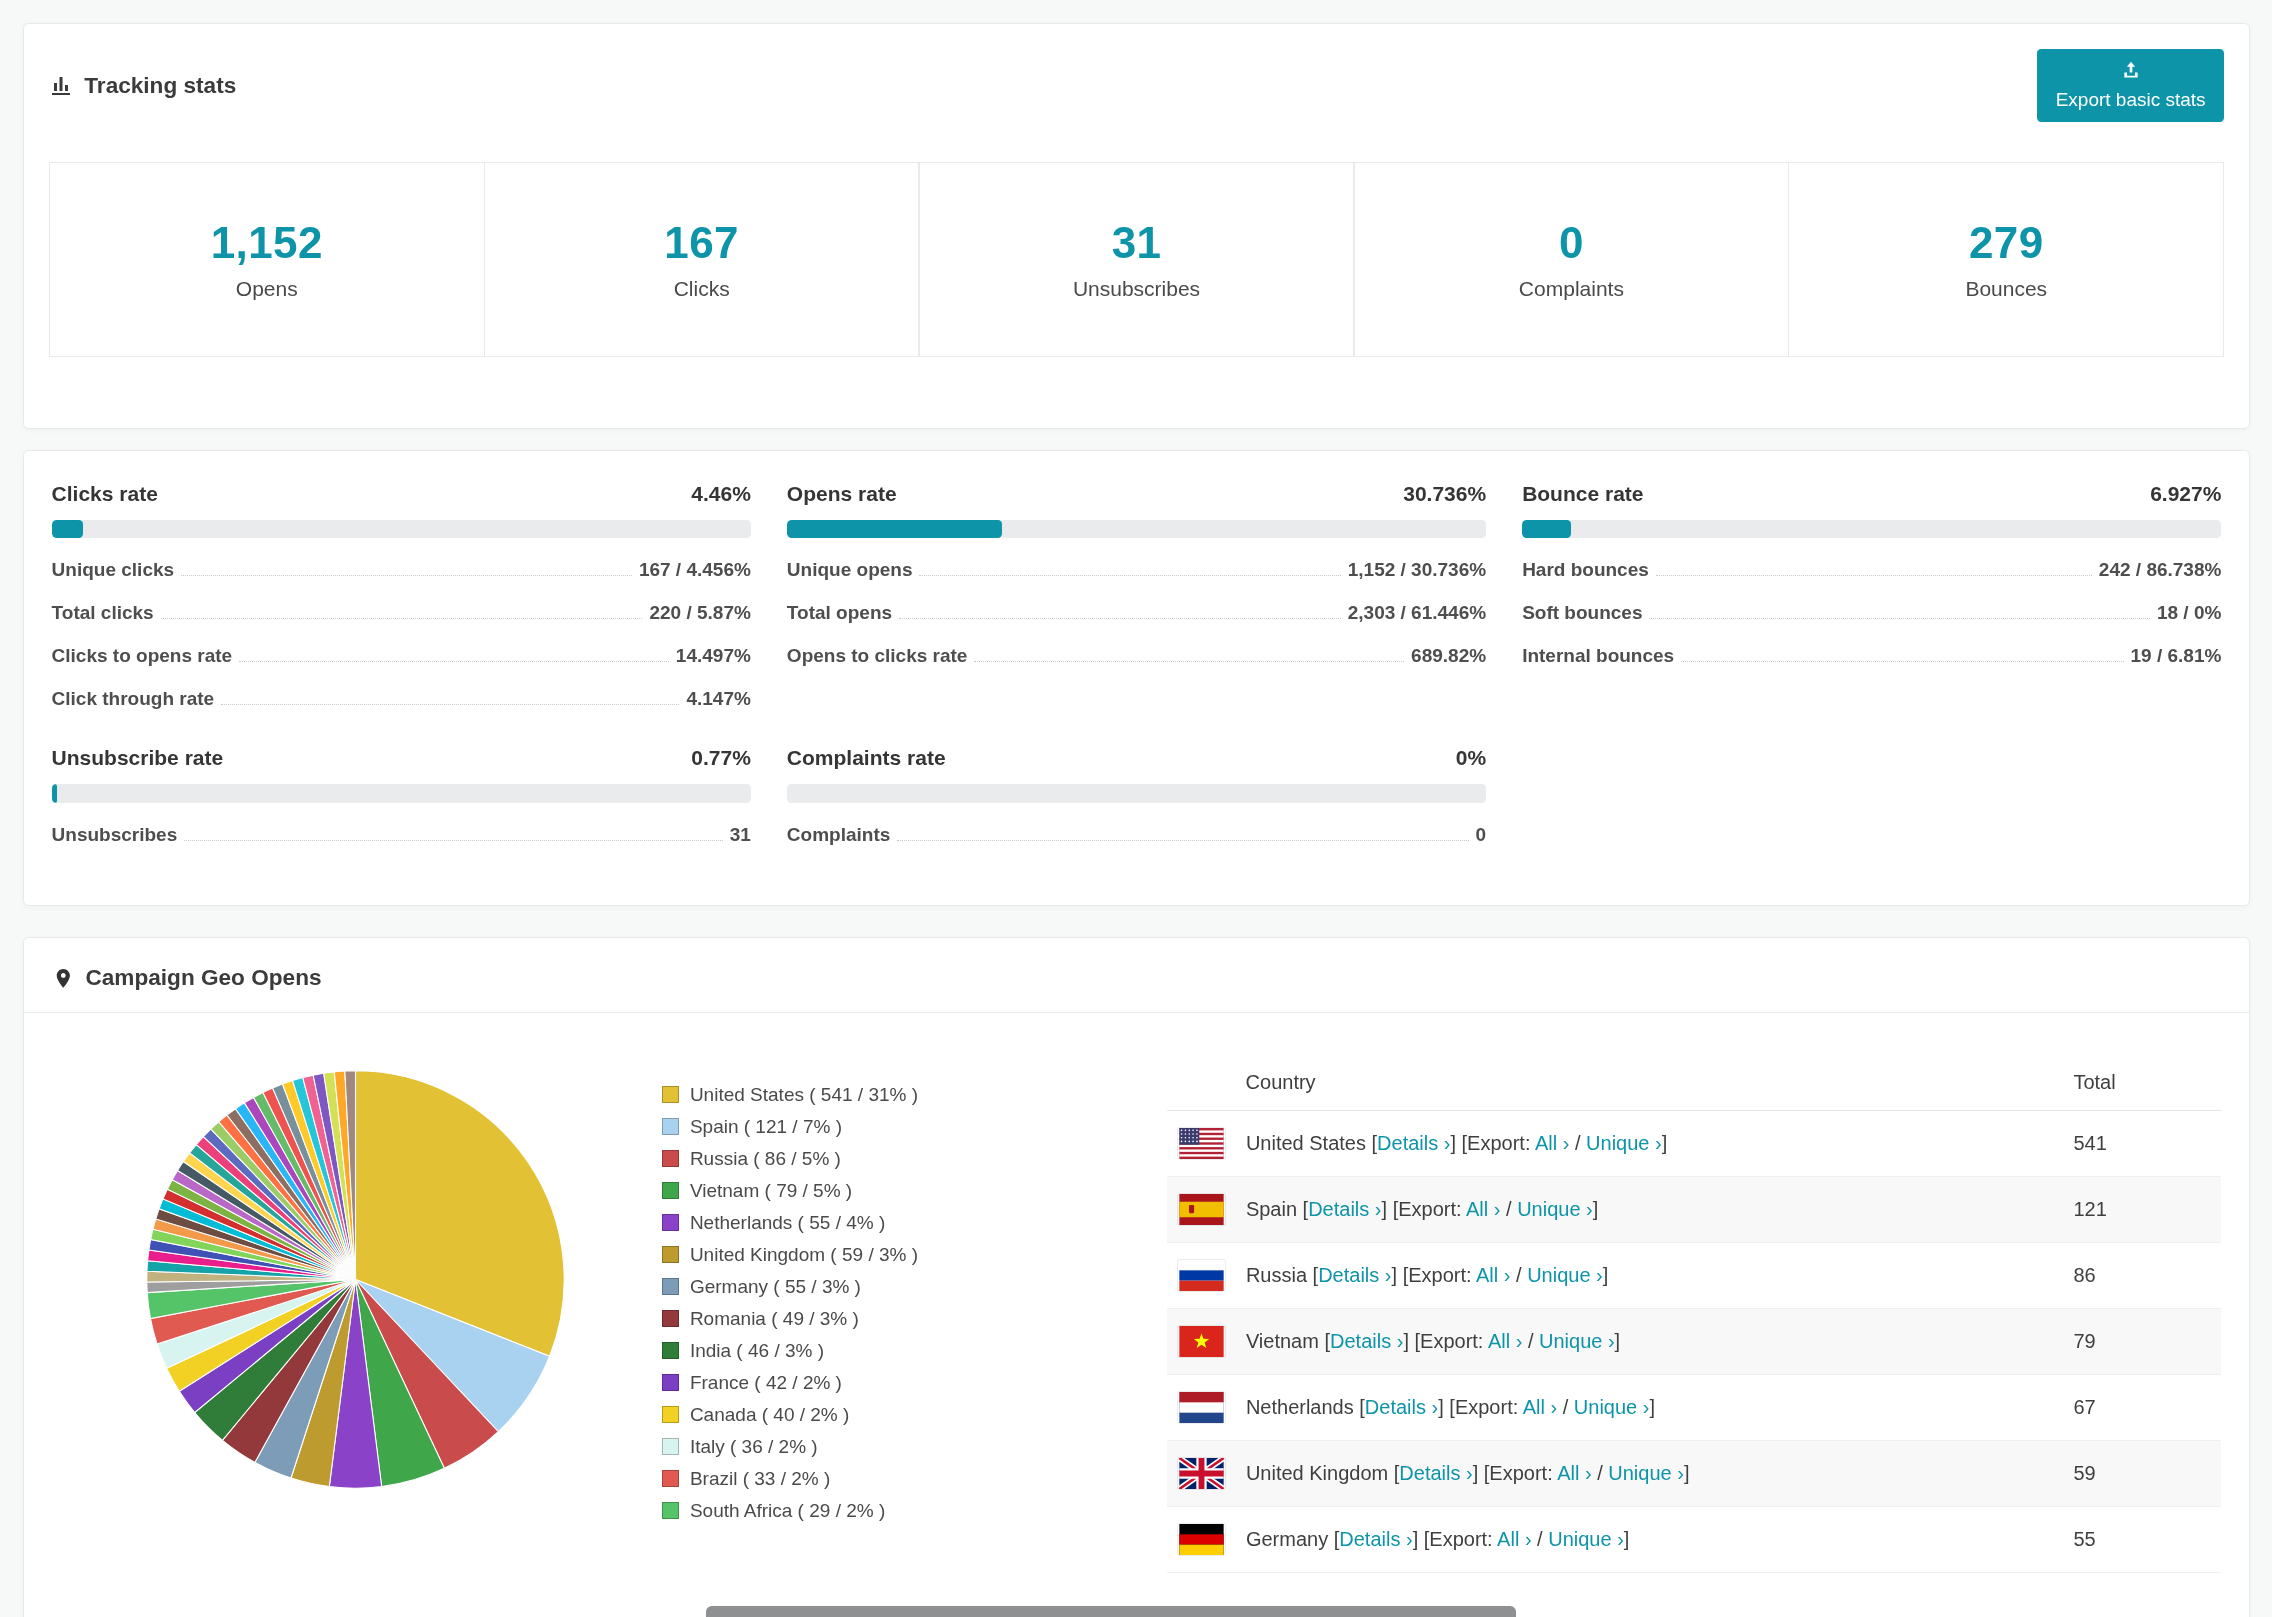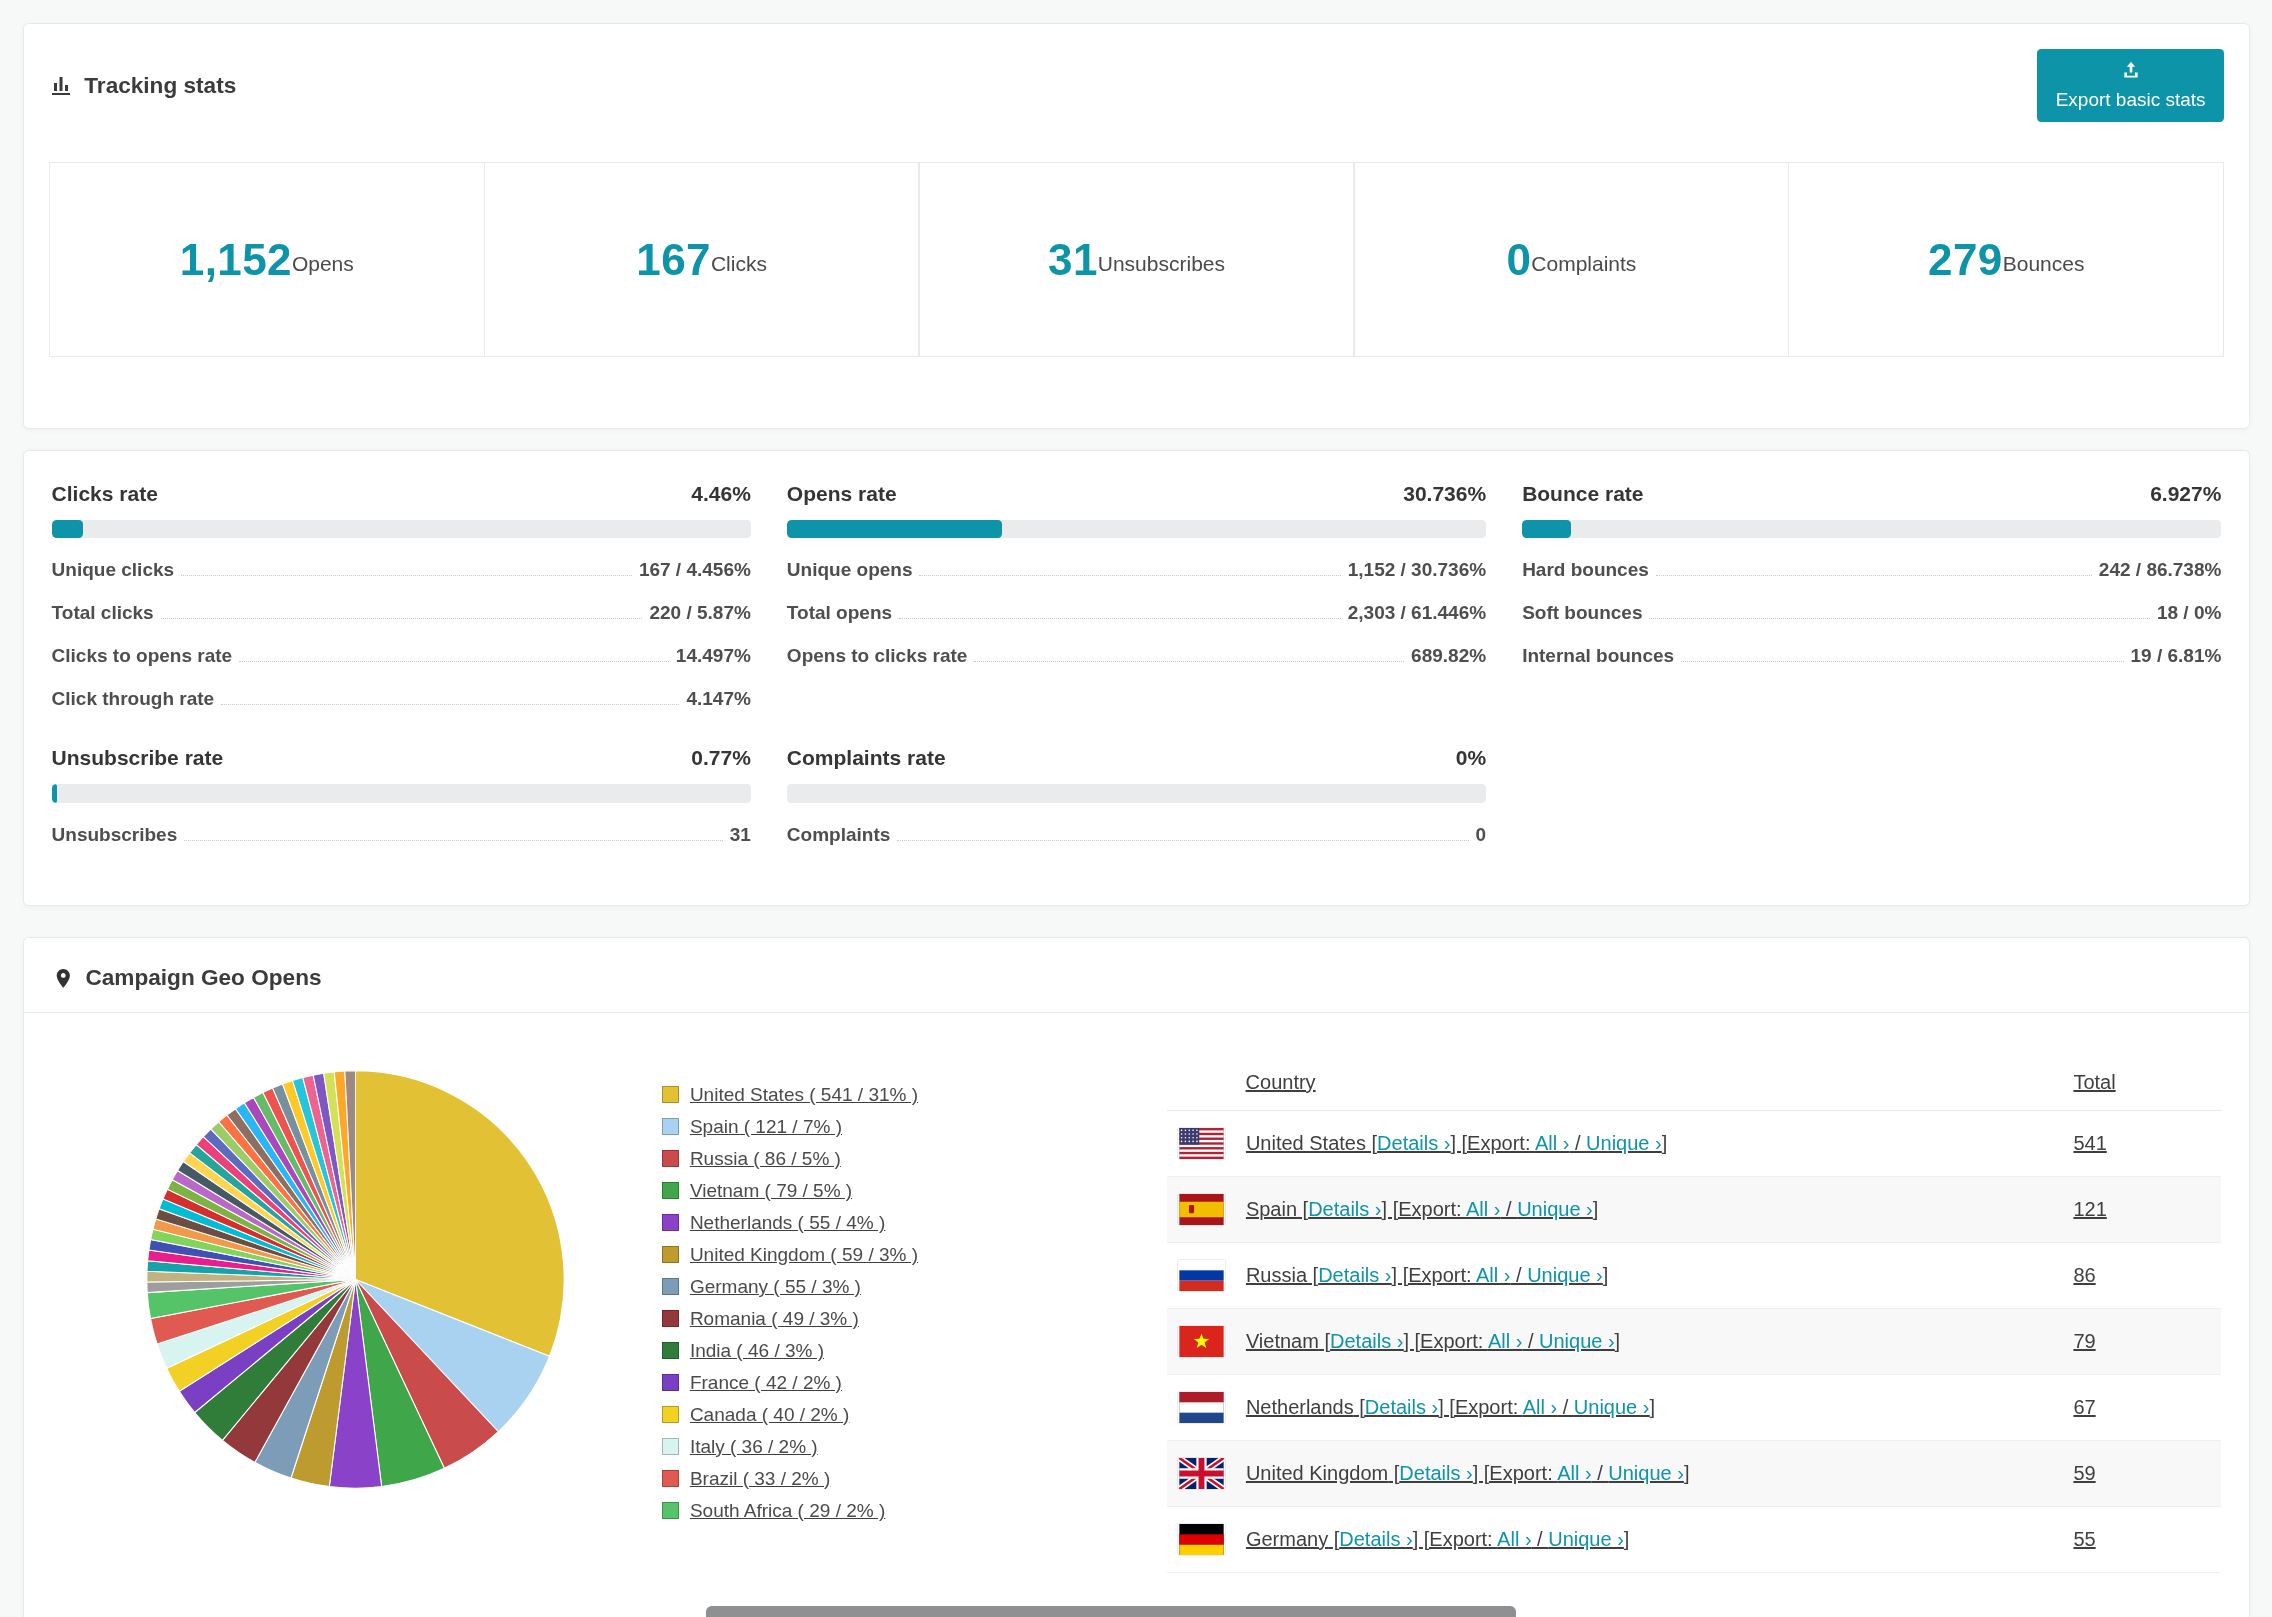--- a/index.html
+++ b/index.html
@@ -20,41 +20,41 @@
   .card-title{ margin:0; font-size:22.6px; font-weight:600; color:#3b3b3b; }
   .hicon{ display:inline-flex; margin-right:11.3px; }
   .export-btn{
     margin-left:auto; display:inline-flex; align-items:center; gap:8.5px;
     background:var(--accent); color:#fff; border:none; border-radius:4.2px;
     padding:11.3px 18.4px; font-size:19px; font-family:inherit; cursor:pointer;flex-direction:column;
   }
   .stat-boxes{ display:flex; margin-top:40px; }
   .stat-box{
     flex:1; height:195px; border:0.7px solid #e9eaea; margin-left:-0.7px;
-    display:flex; flex-direction:row; align-items:center; justify-content:center;
+    display:flex; flex-direction:column; align-items:center; justify-content:center;
     background:#fff;
   }
   .stat-box:first-child{ margin-left:0; }
   .stat-value{ font-size:44px; font-weight:700; color:var(--accent); letter-spacing:0.4px; }
   .stat-label{ margin-top:8.5px; font-size:21px; color:#4a4a4a; }
   
   .card2{ margin-top:21px; padding:31px 28px 59px; }
   .rates-grid{ display:grid; grid-template-columns:repeat(3,1fr); column-gap:45px; row-gap:68px;gap:36px; }
   .rate-head{ display:flex; justify-content:space-between; align-items:baseline;
     font-size:21px; font-weight:700; color:#353535; }
   .rate-bar{ margin-top:14px; height:18.4px; background:#e9ebed; border-radius:4.2px; overflow:hidden; }
   .rate-fill{ height:100%; background:var(--accent); border-radius:4.2px; }
   .rate-rows{ margin-top:20px;font-weight:bold; }
   .rate-row{ display:flex; align-items:flex-end; margin-top:21px; font-size:19px; color:#4e4e4e; }
   .rr-leader{ flex:1; border-bottom:1.4px dotted #c9c9c9; margin:0 7px 5px; }
   .rr-label,.rr-value{ white-space:nowrap; }
   
   .card3{ margin-top:31px; min-height:699px; }
   .c3-header{ display:flex; align-items:center; padding:27px 28px 21px; border-bottom:0.7px solid #e9e9e9; }
-  .geo-body{ display:flex; padding:0 28px 28px;text-decoration:underline; }
+  .geo-body{ display:flex; padding:0 28px 28px; }
   .pie-wrap{ flex:0 0 610px; padding:55px 0 0 92px; }
   .legend{ flex:0 0 505px; margin:0; padding:71px 0 0 0; list-style:none; }
   .legend li{ display:flex; align-items:center; margin-bottom:10px; font-size:19px; color:#4a4a4a; }
   .sq{ width:17px; height:17px; border:0.7px solid rgba(0,0,0,.25); margin-right:11.3px; flex:0 0 17px; }
   .geo-table{ flex:1; padding-top:42px; font-size:20px; color:#3f3f3f; }
   .geo-thead{ display:flex; align-items:center; height:56px; border-bottom:0.7px solid #e7e7e7; font-weight:500; color:#3e3e3e; }
   .th-country{ flex:1; padding-left:79px; }
   .th-total{ flex:0 0 148px; }
   .geo-row{ display:flex; align-items:center; height:66px; border-bottom:0.7px solid #efefef; }
   .geo-row.alt{ background:#f8f8f8; }

